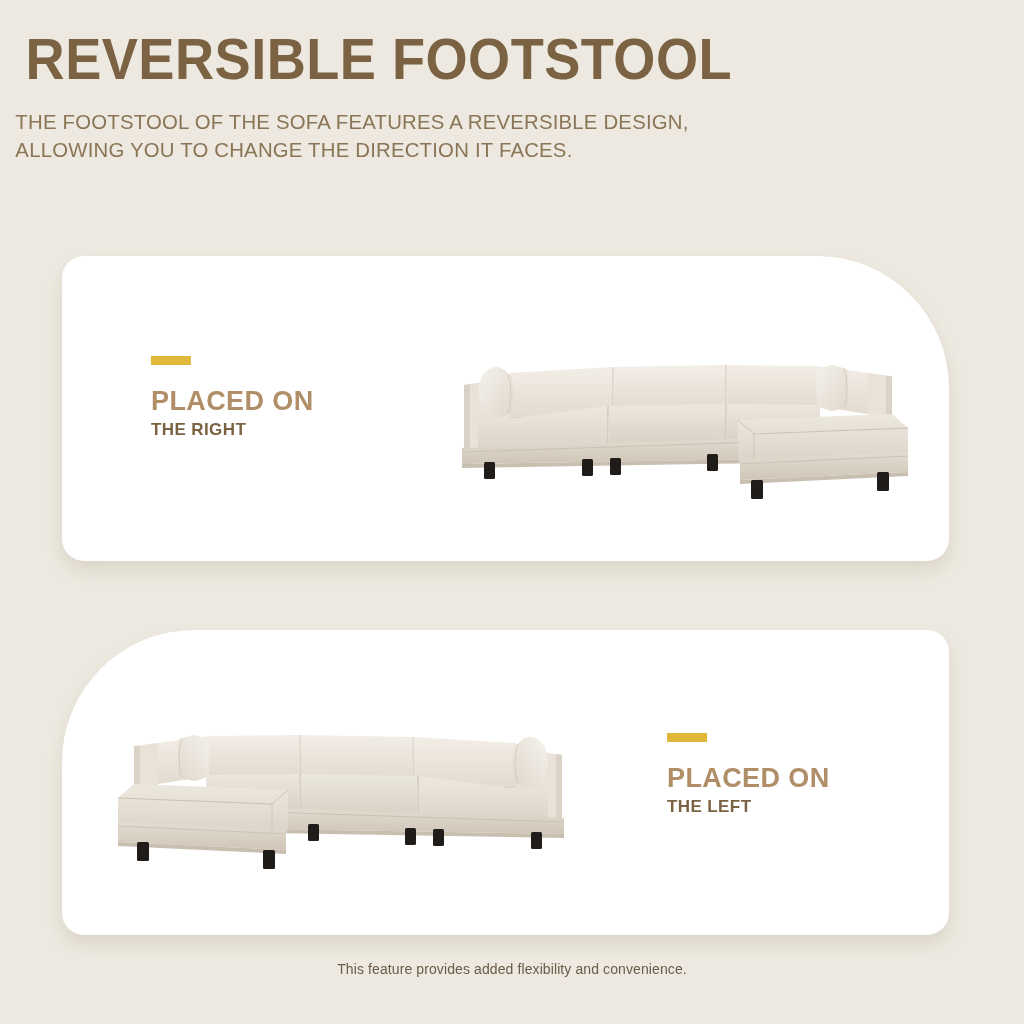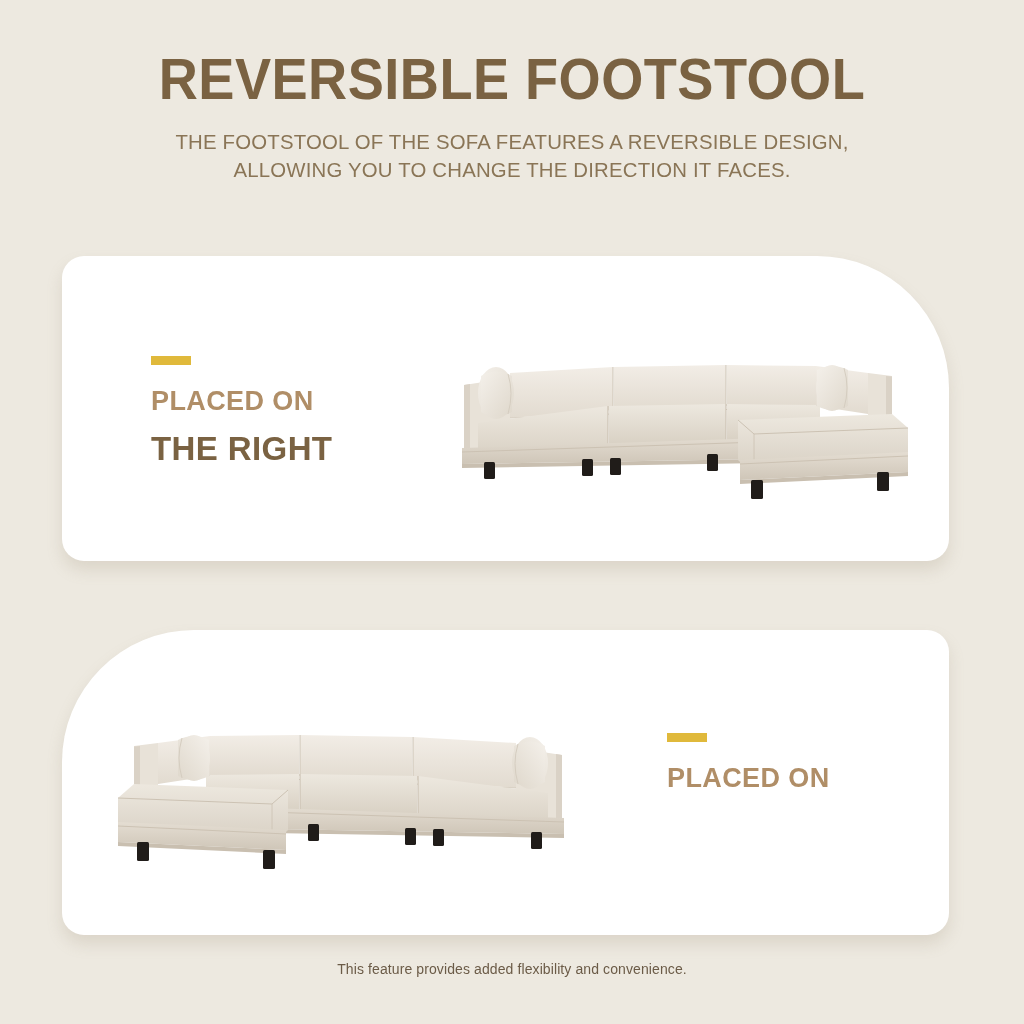--- a/index.html
+++ b/index.html
@@ -10,21 +10,21 @@
     overflow:hidden;
   }
 
   body {
     background:#EDE9E0;
     font-family:"Liberation Sans", sans-serif;
     position:relative;
   }
 
   
-  .header { padding-top:31px; text-align:center;margin-top:20px; }
+  .header { padding-top:31px; text-align:left; }
 
   .page-title {
     font-size:57px;
     font-weight:bold;
     letter-spacing:0.5px;
     color:#7A6242;
     line-height:1.0;
     transform:scaleX(0.95);
   }
 
@@ -69,25 +69,24 @@
   }
 
   .label-line1 {
     font-size:27px; font-weight:bold;
     color:#B08E67;
     letter-spacing:0.4px;
     line-height:1.25;
     margin-top:20px;
   }
   .label-line2 {
-    font-size:33px; font-weight:bold;
+    font-size:17px; font-weight:bold;
     color:#7A6242;
     letter-spacing:0.4px;
     line-height:1.25;
-    margin-top:9px;
   }
 
   
   .sofa { position:absolute; }
   .sofa-top    { left:448px; top:348px; width:470px; height:160px; }
   .sofa-bottom { left:108px; top:718px; width:470px; height:160px;
                  transform:scaleX(-1); }
 
   
   .caption {
@@ -190,20 +189,21 @@
   <rect x="259" y="106" width="11" height="17" rx="1.5" fill="#201C19"></rect>
   <rect x="303" y="132" width="12" height="19" rx="1.5" fill="#201C19"></rect>
   <rect x="429" y="124" width="12" height="19" rx="1.5" fill="#201C19"></rect>
 </svg>
 
 <div class="card card-bottom"></div>
 
 <div class="label-block label-bottom">
   <div class="accent-bar"></div>
   <div class="label-line1">PLACED ON</div>
+  <div class="label-line2">THE LEFT</div>
 </div>
 
 <svg class="sofa sofa-bottom" viewBox="0 0 470 160">
   <defs>
     <linearGradient id="gBackB" x1="0" y1="0" x2="0" y2="1">
       <stop offset="0" stop-color="#F2EDE6"></stop>
         <stop offset="1" stop-color="#E2DBD0"></stop>
     </linearGradient>
     <linearGradient id="gSeatB" x1="0" y1="0" x2="0" y2="1">
       <stop offset="0" stop-color="#EDE8DF"></stop>

